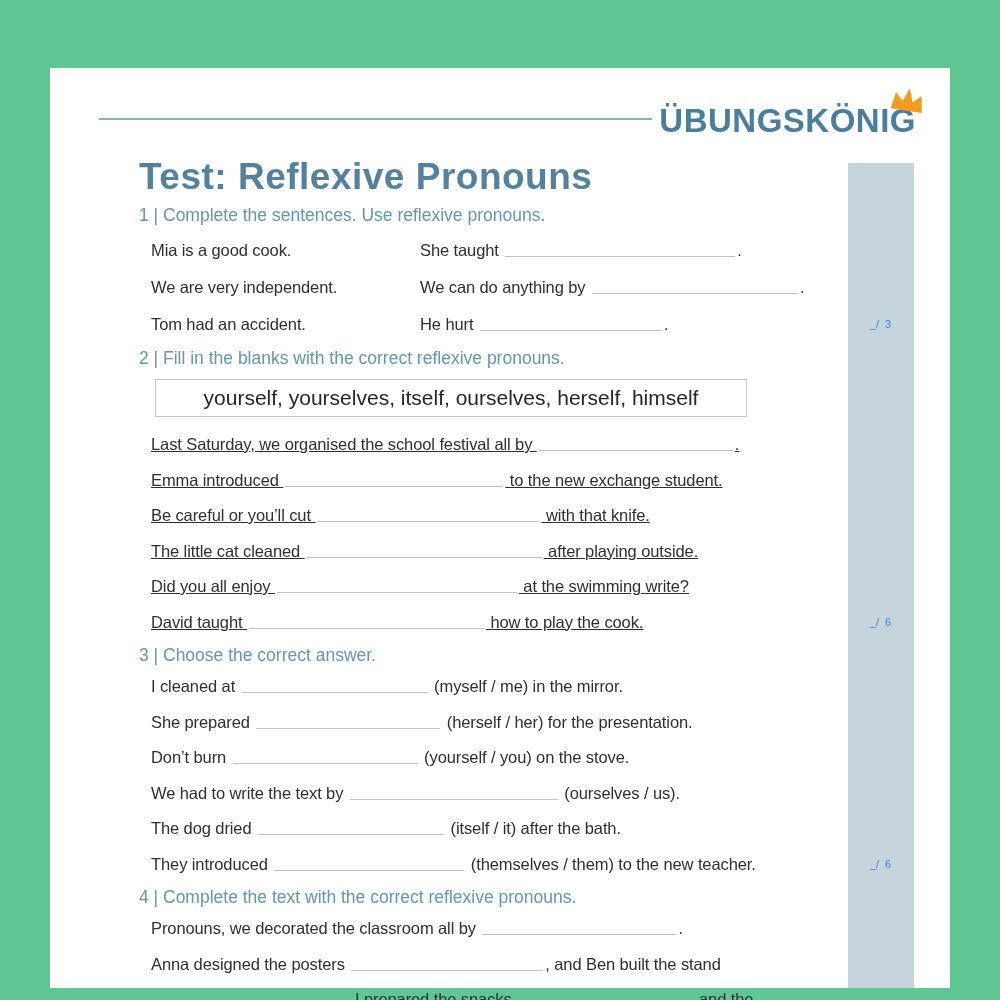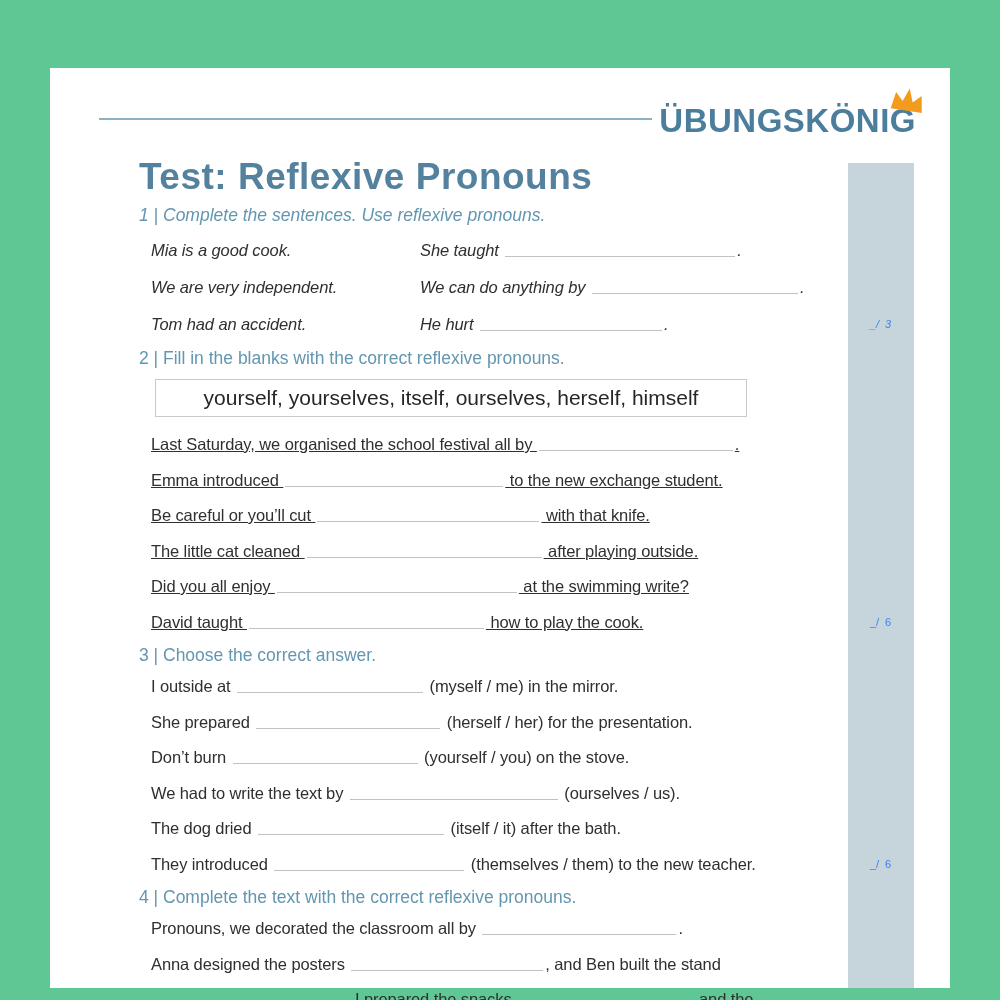--- a/index.html
+++ b/index.html
@@ -36,21 +36,21 @@
   }
   .page-title{
     margin:86px 0 0 0;
     font-size:37px;line-height:46px;font-weight:bold;
     color:var(--title,#54829e);letter-spacing:.5px;
   }
   .section-heading{
     font-size:17.5px;line-height:22px;
     color:var(--heading,#6396b1);
   }
-  .sec1{margin-top:0;font-style:italic;}
+  .sec1{margin-top:0;}
   .sec{margin-top:4px;}
   .rows{margin-top:6px;margin-left:12px;}
   .sec2 .rows,.sec3 .rows,.sec4 .rows{margin-top:3px;}
   .sec2 .rows{margin-top:10px;text-decoration:underline;}
   .row{
     position:relative;line-height:35.5px;font-size:16.5px;
     letter-spacing:-0.1px;white-space:nowrap;
   }
   .sec1 .row{line-height:37px;}
   .row .t{white-space:pre;}
@@ -106,21 +106,21 @@
             <div class="row"><span class="t">Emma introduced </span><span class="blank" style="width: 218px;"></span><span class="t"> to the new exchange student.</span></div>
             <div class="row"><span class="t">Be careful or you’ll cut </span><span class="blank" style="width: 222px;"></span><span class="t"> with that knife.</span></div>
             <div class="row"><span class="t">The little cat cleaned </span><span class="blank" style="width: 235px;"></span><span class="t"> after playing outside.</span></div>
             <div class="row"><span class="t">Did you all enjoy </span><span class="blank" style="width: 240px;"></span><span class="t"> at the swimming write?</span></div>
             <div class="row"><span class="t">David taught </span><span class="blank" style="width: 235px;"></span><span class="t"> how to play the cook.</span><span class="score">_/  6</span></div>
           </div>
         </section>
         <section class="sec sec3">
           <div class="section-heading">3 | Choose the correct answer.</div>
           <div class="rows">
-            <div class="row"><span class="t">I outside at </span><span class="blank" style="width: 186px;"></span><span class="t"> (myself / me) in the mirror.</span></div>
+            <div class="row"><span class="t">I cleaned at </span><span class="blank" style="width: 186px;"></span><span class="t"> (myself / me) in the mirror.</span></div>
             <div class="row"><span class="t">She prepared </span><span class="blank" style="width: 184px;"></span><span class="t"> (herself / her) for the presentation.</span></div>
             <div class="row"><span class="t">Don’t burn </span><span class="blank" style="width: 185px;"></span><span class="t"> (yourself / you) on the stove.</span></div>
             <div class="row"><span class="t">We had to write the text by </span><span class="blank" style="width: 208px;"></span><span class="t"> (ourselves / us).</span></div>
             <div class="row"><span class="t">The dog dried </span><span class="blank" style="width: 186px;"></span><span class="t"> (itself / it) after the bath.</span></div>
             <div class="row"><span class="t">They introduced </span><span class="blank" style="width: 190px;"></span><span class="t"> (themselves / them) to the new teacher.</span><span class="score">_/  6</span></div>
           </div>
         </section>
         <section class="sec sec4">
           <div class="section-heading">4 | Complete the text with the correct reflexive pronouns.</div>
           <div class="rows">

